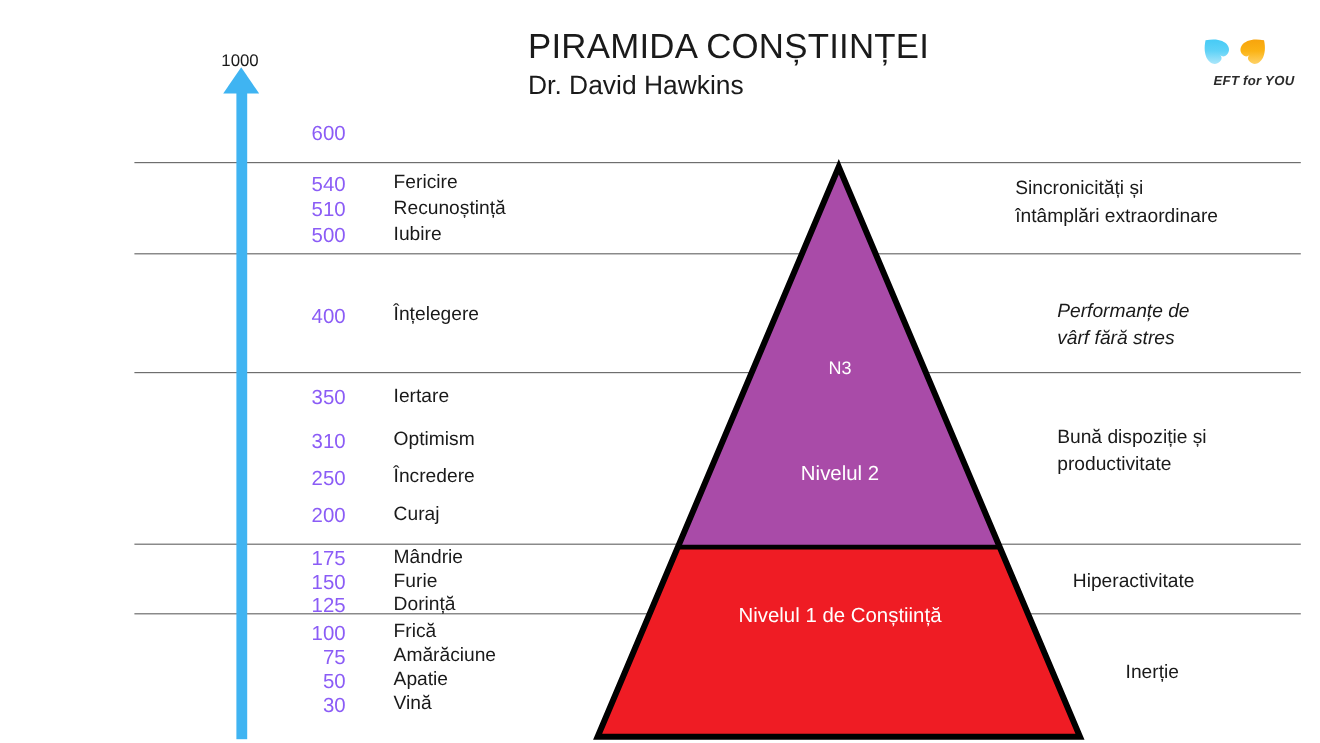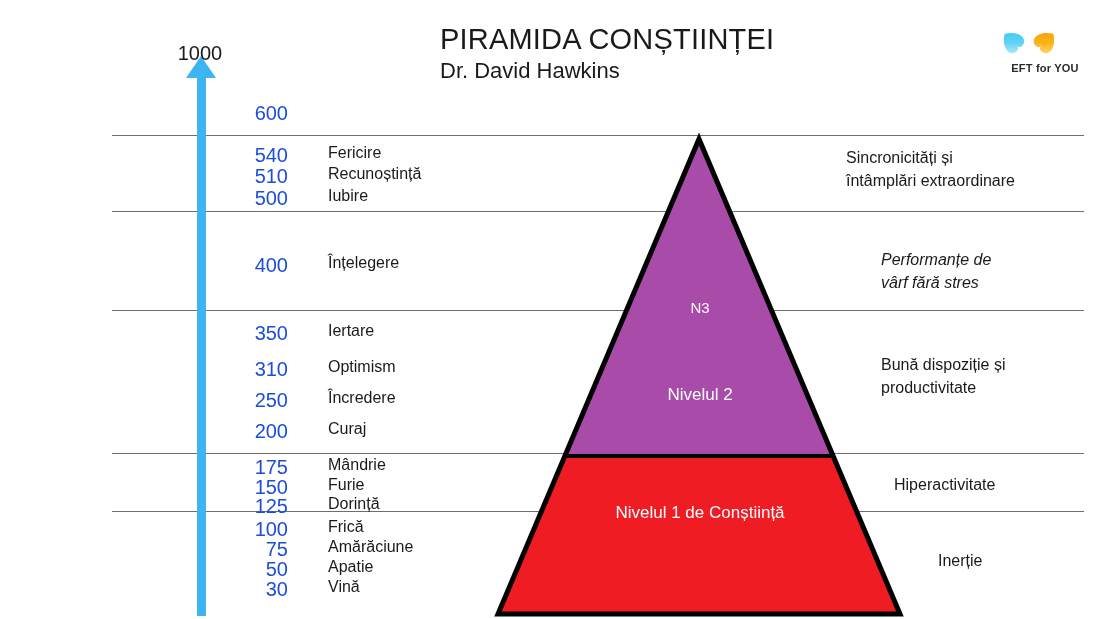--- a/index.html
+++ b/index.html
@@ -47,20 +47,21 @@
     height: 62px;
   }
   .logo svg { display: block; }
   .logo-text {
     position: absolute;
     left: 0;
     top: 44px;
     width: 100px;
     text-align: center;
     font-size: 11px;
+    font-style: italic;
     font-weight: bold;
     color: #2b2b2b;
     letter-spacing: 0.2px;
   }
 
   
   .rule {
     position: absolute;
     left: 112px;
     width: 972px;
@@ -86,38 +87,38 @@
     border-left: 15px solid transparent;
     border-right: 15px solid transparent;
     border-bottom: 22px solid #3FB4F2;
   }
   .arrow-top-label {
     position: absolute;
     left: 165px;
     top: 42px;
     width: 70px;
     text-align: center;
-    font-size: 20px;
+    font-size: 14px;
     color: #1a1a1a;
   }
 
   
   .scale-row {
     position: absolute;
     left: 240px;
     width: 260px;
     height: 18px;
   }
   .scale-num {
     position: absolute;
     left: 0;
     width: 48px;
     text-align: right;
-    font-size: 20px;
-    color: #1d4ed8;
+    font-size: 17px;
+    color: #8b5cf6;
   }
   .scale-label {
     position: absolute;
     left: 88px;
     font-size: 16px;
     color: #1a1a1a;
     white-space: nowrap;
   }
   .scale-label.centered {
     left: 60px;

